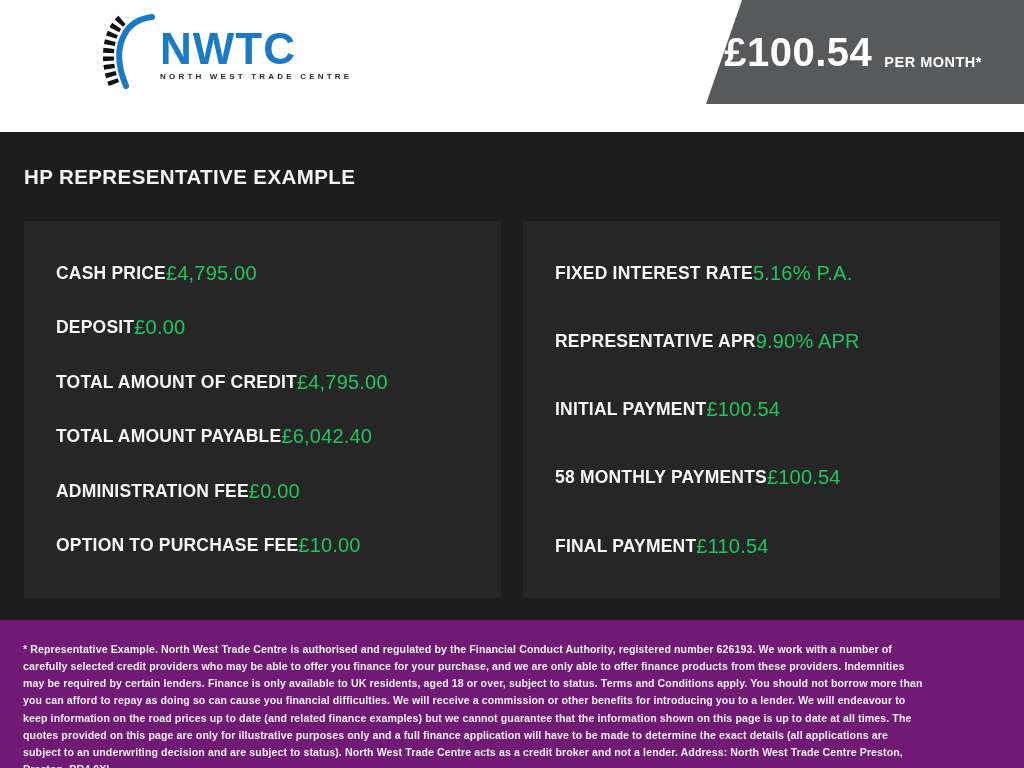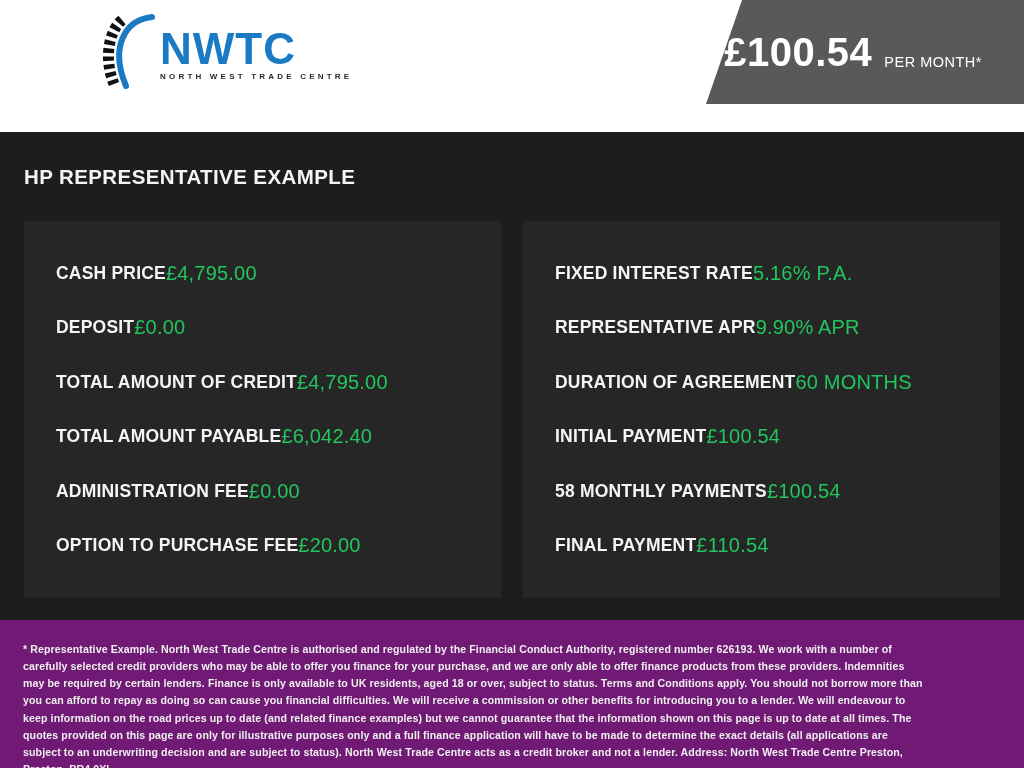--- a/index.html
+++ b/index.html
@@ -56,21 +56,21 @@
     gap: 12px;
   }
   .price-amount {
     color: #ffffff;
     font-weight: bold;
     font-size: 40px;
     letter-spacing: 0.5px;
   }
   .price-period {
     color: #ffffff;
-    font-weight: normal;
+    font-weight: bold;
     font-size: 14.5px;
     letter-spacing: 0.5px;
     padding-bottom: 4px;
     align-self: center;
     margin-top: 24px;
   }
 
   
   .main {
     background: #1d1d1d;
@@ -177,36 +177,32 @@
       <div class="row">
         <span class="row-label">TOTAL AMOUNT PAYABLE</span>
         <span class="row-value">£6,042.40</span>
       </div>
       <div class="row">
         <span class="row-label">ADMINISTRATION FEE</span>
         <span class="row-value">£0.00</span>
       </div>
       <div class="row">
         <span class="row-label">OPTION TO PURCHASE FEE</span>
-        <span class="row-value">£20.00</span>
+        <span class="row-value">£10.00</span>
       </div>
     </div>
 
     <div class="panel">
       <div class="row">
         <span class="row-label">FIXED INTEREST RATE</span>
         <span class="row-value">5.16% P.A.</span>
       </div>
       <div class="row">
         <span class="row-label">REPRESENTATIVE APR</span>
         <span class="row-value">9.90% APR</span>
-      </div>
-      <div class="row">
-        <span class="row-label">DURATION OF AGREEMENT</span>
-        <span class="row-value">60 MONTHS</span>
       </div>
       <div class="row">
         <span class="row-label">INITIAL PAYMENT</span>
         <span class="row-value">£100.54</span>
       </div>
       <div class="row">
         <span class="row-label">58 MONTHLY PAYMENTS</span>
         <span class="row-value">£100.54</span>
       </div>
       <div class="row">

